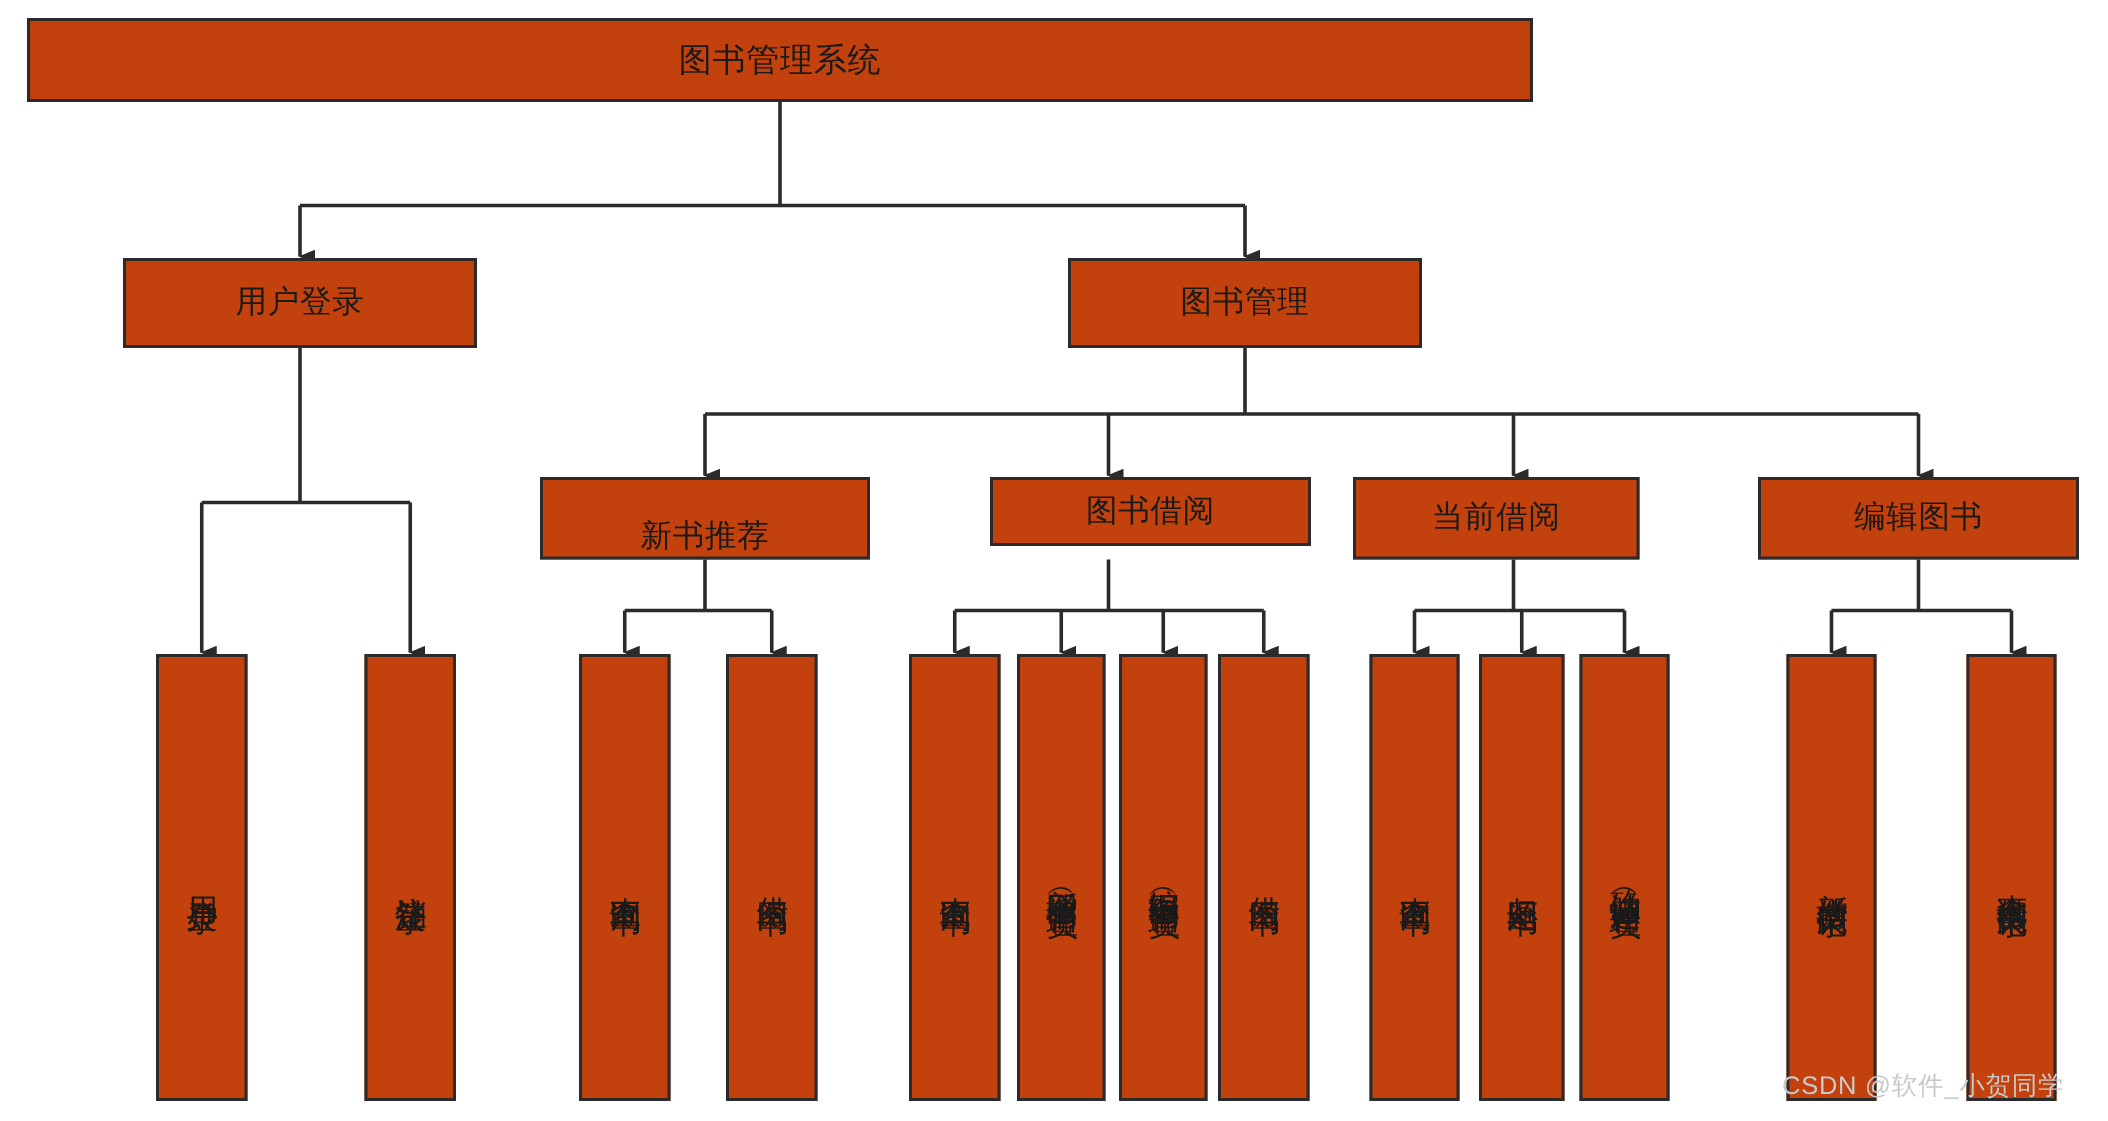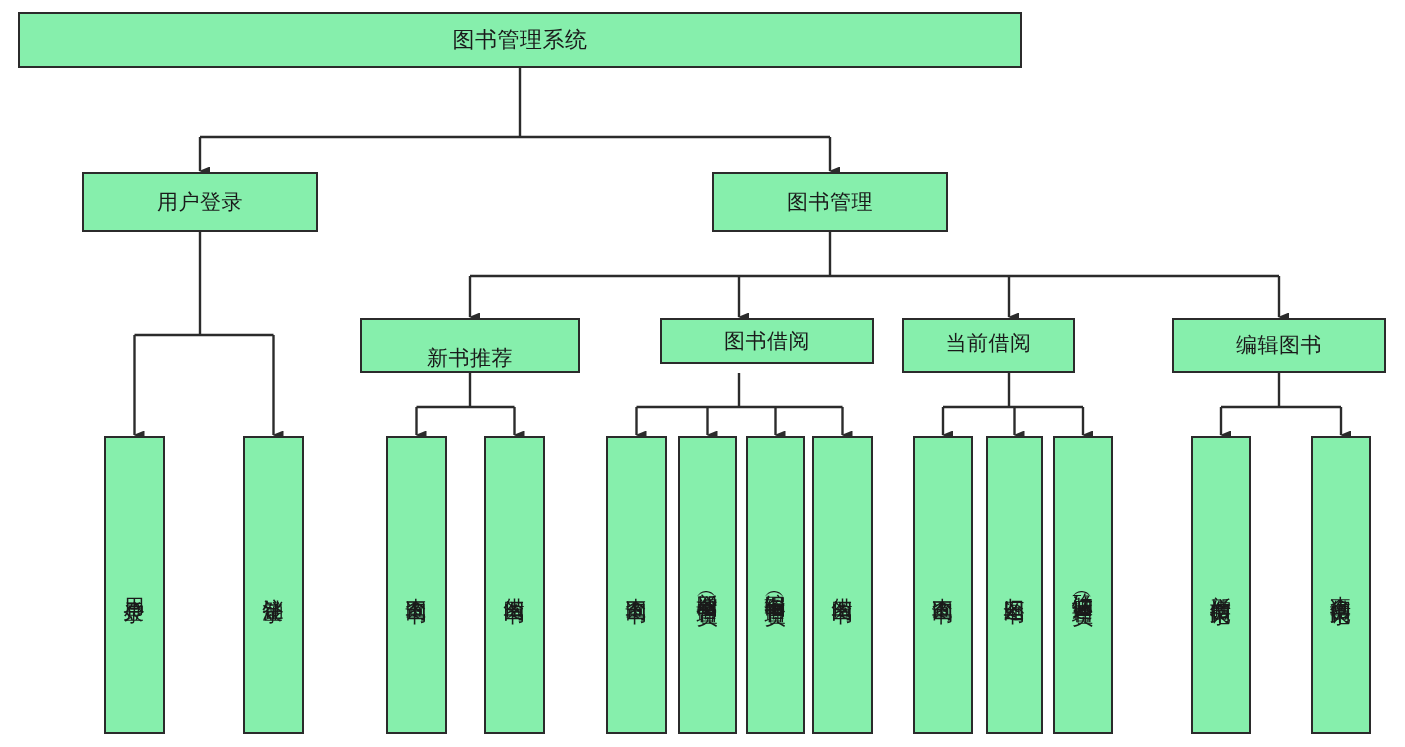--- a/index.html
+++ b/index.html
@@ -22,21 +22,21 @@
     position: absolute;
     left: 0;
     top: 0;
     width: 1405px;
     height: 747px;
     pointer-events: none;
   }
   .node {
     position: absolute;
     box-sizing: border-box;
-    background: #86efac;
+    background: #c2410c;
     border: 2px solid #2b2b2b;
     display: flex;
     align-items: center;
     justify-content: center;
     overflow: hidden;
   }
   .node .node-label {
     color: #1a1a1a;
     text-align: center;
     line-height: 1.18;
@@ -128,21 +128,21 @@
       </div>
       <div class="node horizontal" style="left: 712px; top: 172px; width: 236px; height: 60px; align-items: center;">
         <span class="node-label">图书管理</span>
       </div>
       <div class="node horizontal" style="left: 360px; top: 318px; width: 220px; height: 55px; align-items: flex-end;">
         <span class="node-label">新书推荐</span>
       </div>
       <div class="node horizontal" style="left: 660px; top: 318px; width: 214px; height: 46px;">
         <span class="node-label">图书借阅</span>
       </div>
-      <div class="node horizontal" style="left: 902px; top: 318px; width: 173px; height: 55px; font-family: Liberation Mono, monospace;">
+      <div class="node horizontal" style="left: 902px; top: 318px; width: 191px; height: 55px;">
         <span class="node-label">当前借阅</span>
       </div>
       <div class="node horizontal" style="left: 1172px; top: 318px; width: 214px; height: 55px;">
         <span class="node-label">编辑图书</span>
       </div>
       <div class="node vertical" style="left: 104px; top: 436px; width: 61px; height: 298px;">
         <span class="node-label">用户登录</span>
       </div>
       <div class="node vertical" style="left: 243px; top: 436px; width: 61px; height: 298px;">
         <span class="node-label">注销登录</span>
@@ -175,13 +175,14 @@
         <span class="node-label">确认归还（管理员）</span>
       </div>
       <div class="node vertical" style="left: 1191px; top: 436px; width: 60px; height: 298px;">
         <span class="node-label">新增借阅记录</span>
       </div>
       <div class="node vertical" style="left: 1311px; top: 436px; width: 60px; height: 298px;">
         <span class="node-label">查询借阅记录</span>
       </div>
     </div>
 
+  <div class="watermark" style="left:1188px; top:712px;">CSDN @软件_小贺同学</div>
 </div>
 
 </body></html>

